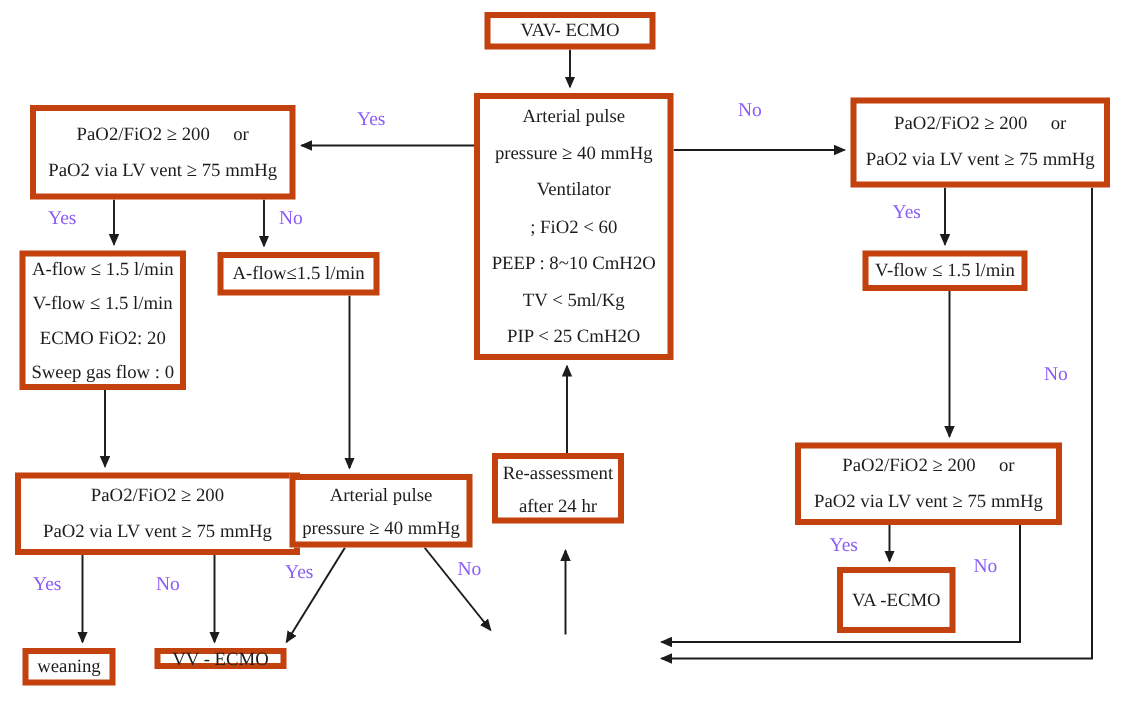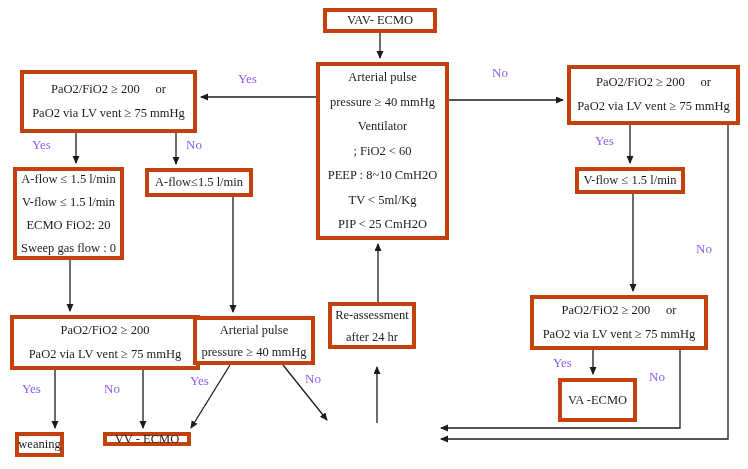--- a/index.html
+++ b/index.html
@@ -107,21 +107,21 @@
   <div class="node lh-sm" style="left:328px;top:302px;width:88px;height:47px;">
     <span class="txt">Re-assessment
 after 24 hr</span>
   </div>
 
   <div class="node" style="left:530px;top:295px;width:178px;height:55px;">
     <span class="txt">PaO2/FiO2 ≥ 200     or
 PaO2 via LV vent ≥ 75 mmHg</span>
   </div>
 
-  <div class="node single" style="left:15px;top:432px;width:49px;height:25px;">
+  <div class="node single" style="left:15px;top:432px;width:62px;height:25px;">
     <span class="txt">weaning</span>
   </div>
 
   <div class="node single" style="left:103px;top:432px;width:88px;height:14px;">
     <span class="txt">VV - ECMO</span>
   </div>
 
 
   <div class="node single" style="left:558px;top:378px;width:79px;height:44px;">
     <span class="txt">VA -ECMO</span>

